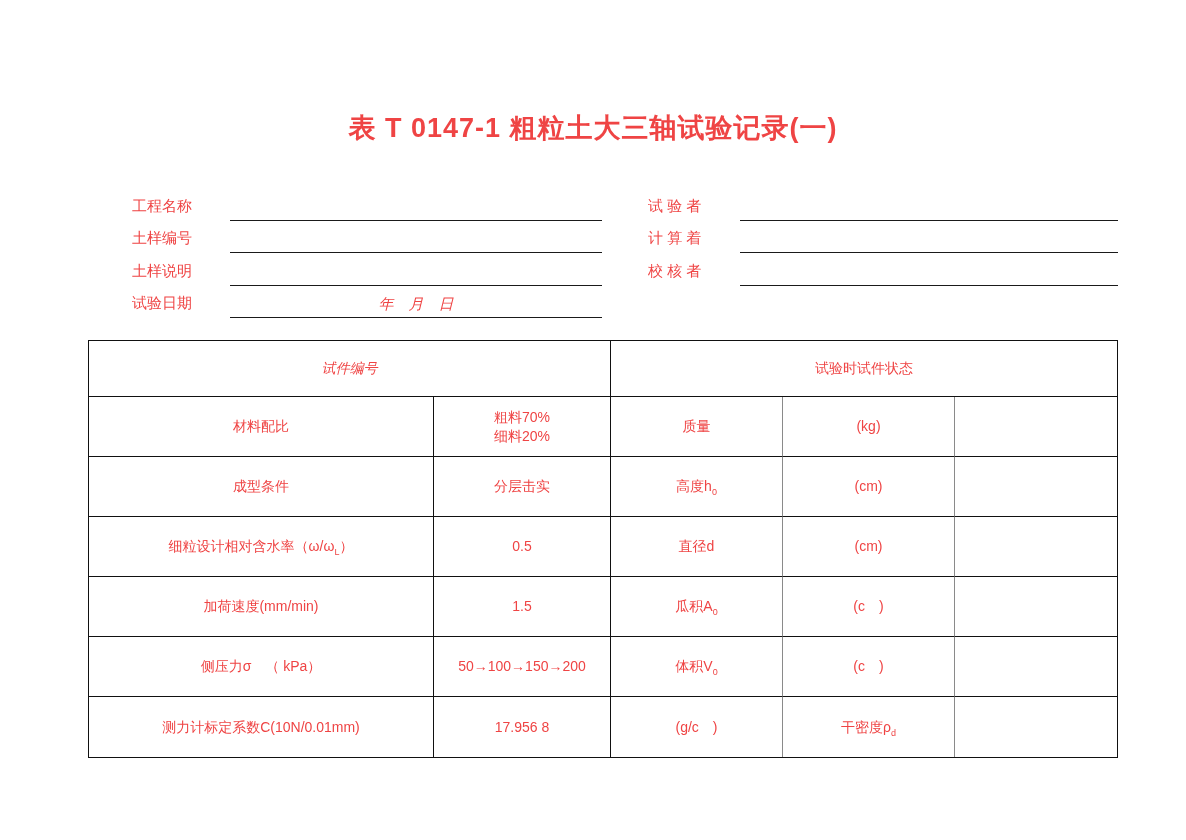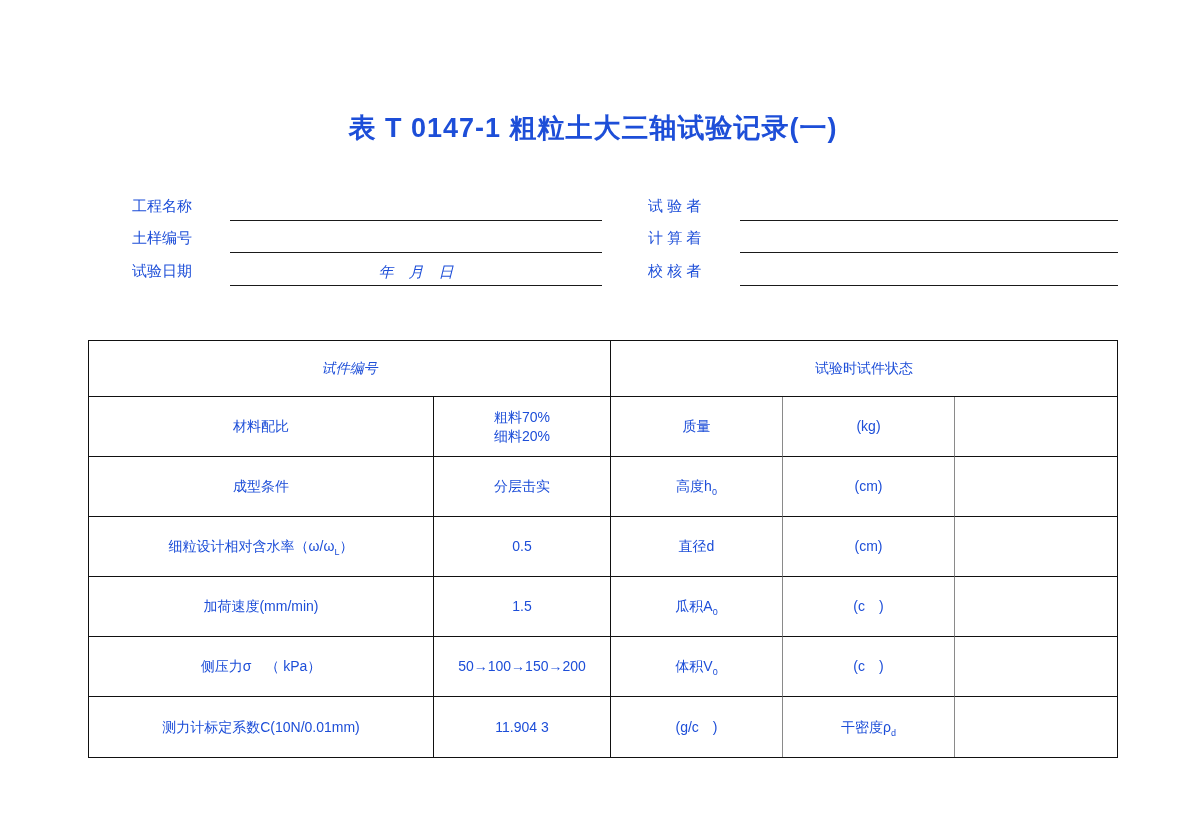--- a/index.html
+++ b/index.html
@@ -1,21 +1,21 @@
 <!DOCTYPE html>
 <html><head>
 <meta charset="utf-8">
 <style>
   html,body{margin:0;padding:0;background:#ffffff;}
   .page{
     position:relative;
     width:1186px;height:816px;
     background:#ffffff;
     font-family:"Liberation Sans","DejaVu Sans",sans-serif;
-    color:#1d4ed8;
+    color:#ef4444;
     overflow:hidden;
   }
   
   .doc-title{
     position:absolute;left:0;top:110px;width:1186px;
     text-align:center;font-size:27px;font-weight:bold;
     letter-spacing:1px;white-space:pre;
   }
   
   .meta-left{position:absolute;left:132px;top:188px;width:470px;}
@@ -76,20 +76,26 @@
           <span></span>
         </span>
     </div>
     <div class="meta-row">
       <span class="meta-label">土样编号</span>
       <span class="meta-line">
           <span></span>
         </span>
     </div>
     <div class="meta-row">
+      <span class="meta-label">土样说明</span>
+      <span class="meta-line">
+          <span></span>
+        </span>
+    </div>
+    <div class="meta-row">
       <span class="meta-label">试验日期</span>
       <span class="meta-line">
           <span>年　月　日</span>
         </span>
     </div>
   </div>
 
   <div class="meta-right">
     <div class="meta-row">
       <span class="meta-label">试 验 者</span>
@@ -140,19 +146,19 @@
     <div class="cell dcell gray-r">(c　)</div>
     <div class="cell dcell no-r"></div>
 
     <div class="cell dcell"><span><span>侧压力σ　（ kPa）</span><sub></sub><span></span></span></div>
     <div class="cell dcell"><span>50→100→150→200</span></div>
     <div class="cell dcell gray-r"><span><span>体积V</span><sub>0</sub></span></div>
     <div class="cell dcell gray-r">(c　)</div>
     <div class="cell dcell no-r"></div>
 
     <div class="cell dcell last-row"><span><span>测力计标定系数C(10N/0.01mm)</span><sub></sub><span></span></span></div>
-    <div class="cell dcell last-row"><span>11.904 3</span></div>
+    <div class="cell dcell last-row"><span>17.956 8</span></div>
     <div class="cell dcell gray-r last-row">(g/c　)</div>
     <div class="cell dcell gray-r last-row"><span><span>干密度ρ</span><sub>d</sub></span></div>
     <div class="cell dcell no-r last-row"></div>
   </div>
 
 </div>
 
 </body></html>

